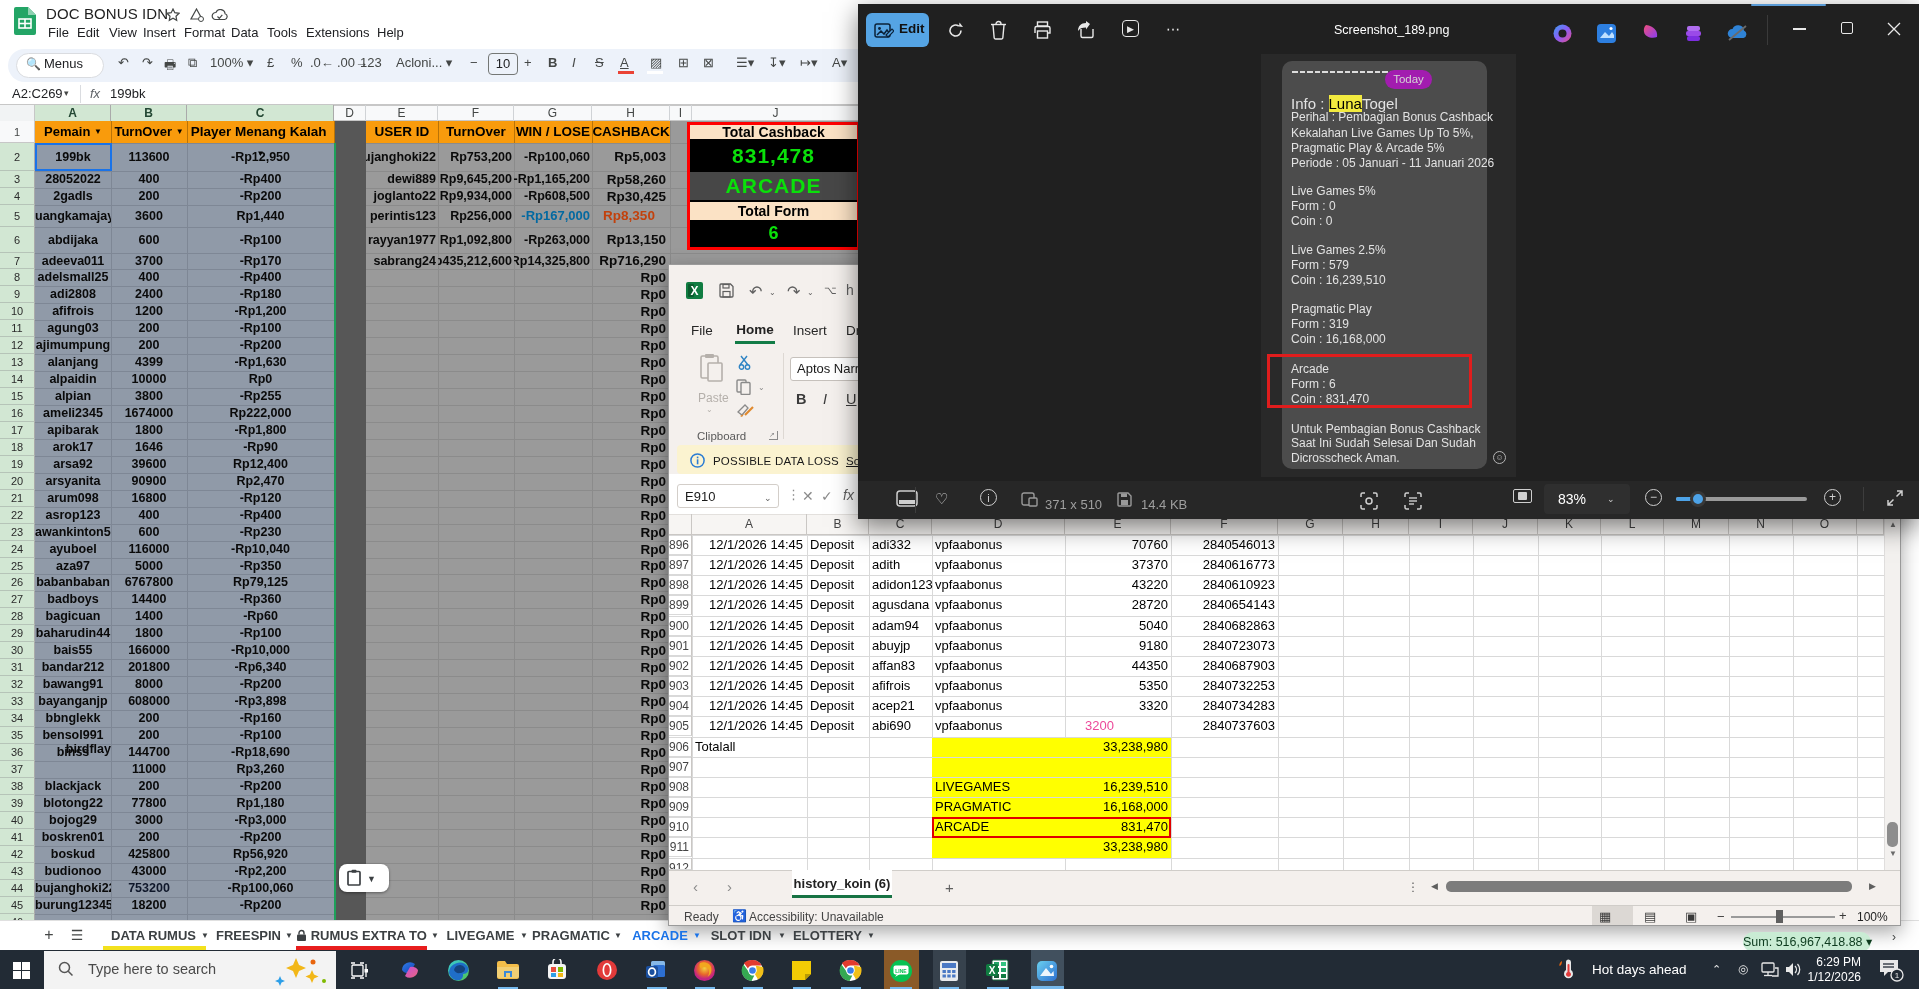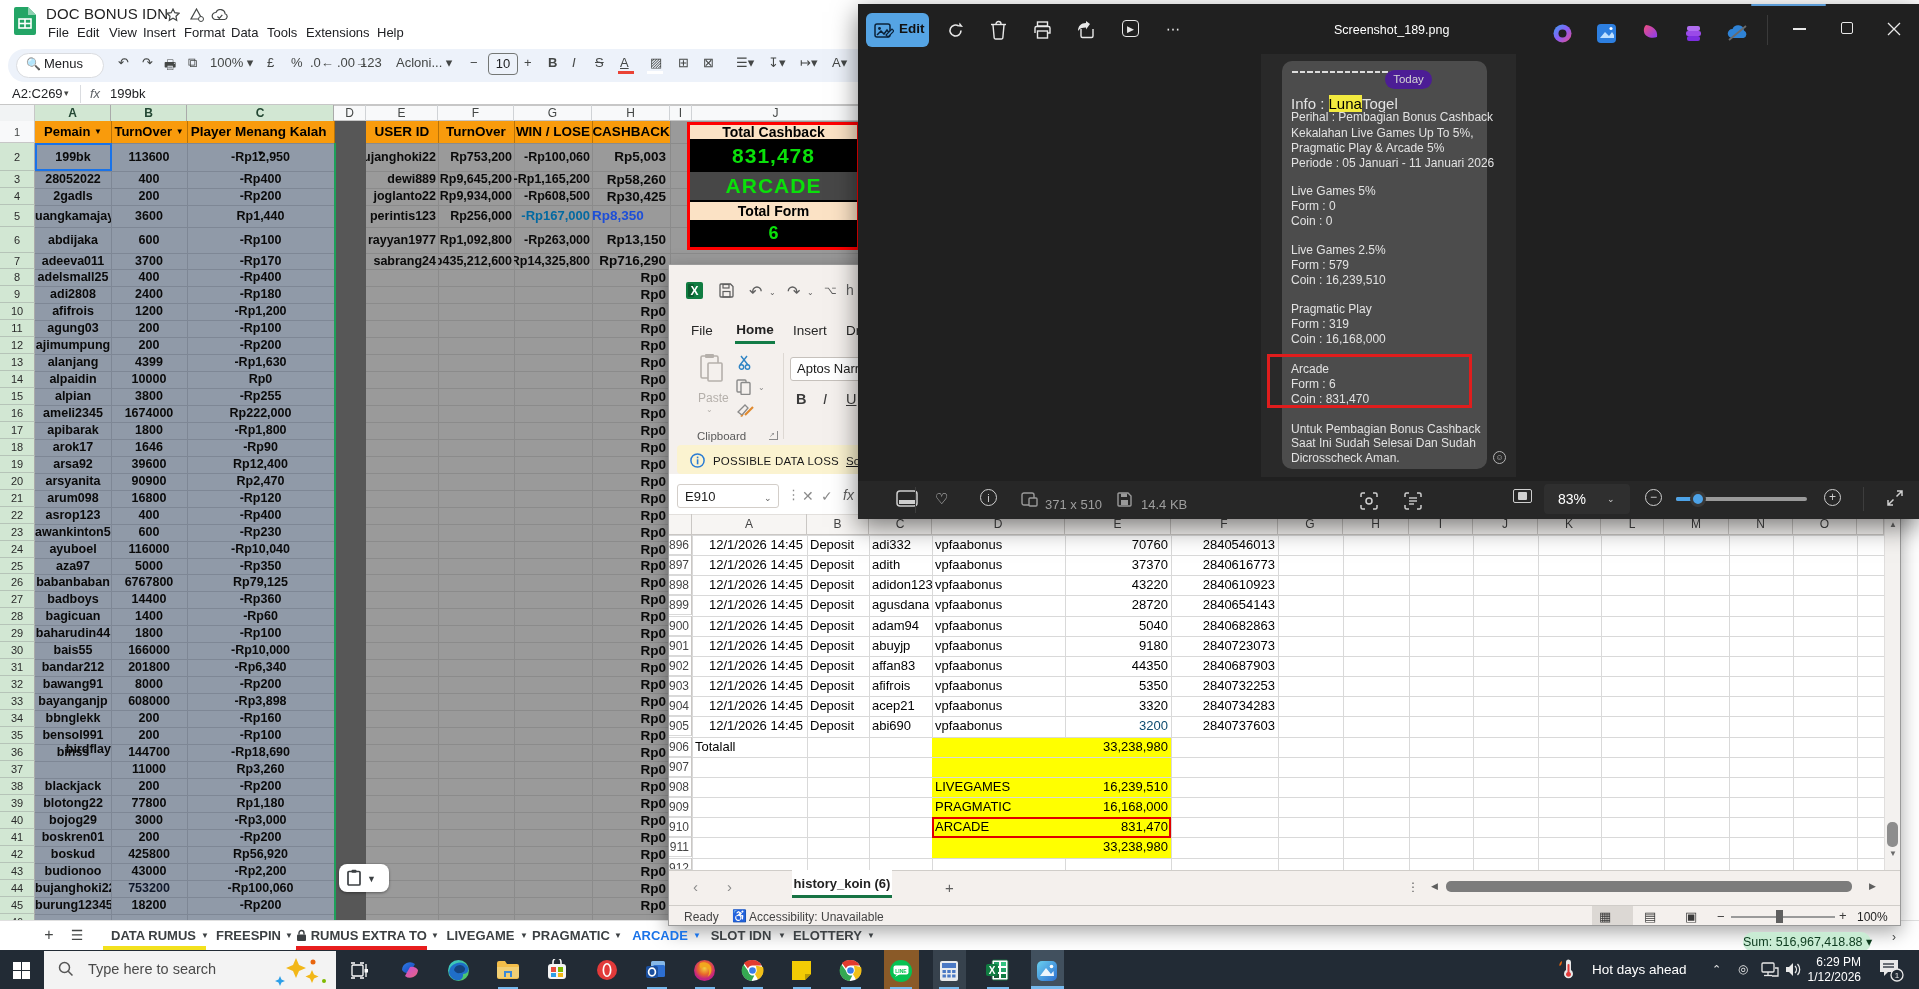--- a/index.html
+++ b/index.html
@@ -436,21 +436,21 @@
 <div class="" style="left:438px;top:50px;width:74px;height:17px;font-size:12.5px;font-weight:bold;color:#0a0a0a;text-align:right;overflow:hidden;direction:rtl;line-height:17px"><span class="t" dir="ltr">Rp9,645,200</span></div>
 <div class="" style="left:514px;top:50px;width:76px;height:17px;font-size:12.5px;font-weight:bold;color:#0a0a0a;text-align:right;overflow:hidden;direction:rtl;line-height:17px"><span class="t" dir="ltr">-Rp1,165,200</span></div>
 <div class="" style="left:592px;top:50px;width:74px;height:17px;font-size:13.5px;font-weight:bold;color:#0a0a0a;text-align:right;overflow:hidden;line-height:17px"><span class="t">Rp58,260</span></div>
 <div class="" style="left:366px;top:67px;width:70px;height:17px;font-size:12.5px;font-weight:bold;color:#0a0a0a;text-align:right;overflow:hidden;direction:rtl;line-height:17px"><span class="t" dir="ltr">joglanto22</span></div>
 <div class="" style="left:438px;top:67px;width:74px;height:17px;font-size:12.5px;font-weight:bold;color:#0a0a0a;text-align:right;overflow:hidden;direction:rtl;line-height:17px"><span class="t" dir="ltr">Rp9,934,000</span></div>
 <div class="" style="left:514px;top:67px;width:76px;height:17px;font-size:12.5px;font-weight:bold;color:#0a0a0a;text-align:right;overflow:hidden;direction:rtl;line-height:17px"><span class="t" dir="ltr">-Rp608,500</span></div>
 <div class="" style="left:592px;top:67px;width:74px;height:17px;font-size:13.5px;font-weight:bold;color:#0a0a0a;text-align:right;overflow:hidden;line-height:17px"><span class="t">Rp30,425</span></div>
 <div class="" style="left:366px;top:84px;width:70px;height:22px;font-size:12.5px;font-weight:bold;color:#0a0a0a;text-align:right;overflow:hidden;direction:rtl;line-height:22px"><span class="t" dir="ltr">perintis123</span></div>
 <div class="" style="left:438px;top:84px;width:74px;height:22px;font-size:12.5px;font-weight:bold;color:#0a0a0a;text-align:right;overflow:hidden;direction:rtl;line-height:22px"><span class="t" dir="ltr">Rp256,000</span></div>
 <div class="" style="left:514px;top:84px;width:76px;height:22px;font-size:13px;font-weight:bold;color:#0369a1;text-align:right;overflow:hidden;direction:rtl;line-height:22px"><span class="t" dir="ltr">-Rp167,000</span></div>
-<div class="" style="left:592px;top:84px;width:74px;height:22px;font-size:13.5px;font-weight:bold;color:#1d4ed8;text-align:left;overflow:hidden;line-height:22px"><span class="t">Rp8,350</span></div>
+<div class="" style="left:592px;top:84px;width:74px;height:22px;font-size:13.5px;font-weight:bold;color:#c2410c;text-align:center;overflow:hidden;line-height:22px"><span class="t">Rp8,350</span></div>
 <div class="" style="left:366px;top:106px;width:70px;height:26px;font-size:12.5px;font-weight:bold;color:#0a0a0a;text-align:right;overflow:hidden;direction:rtl;line-height:26px"><span class="t" dir="ltr">rayyan1977</span></div>
 <div class="" style="left:438px;top:106px;width:74px;height:26px;font-size:12.5px;font-weight:bold;color:#0a0a0a;text-align:right;overflow:hidden;direction:rtl;line-height:26px"><span class="t" dir="ltr">Rp1,092,800</span></div>
 <div class="" style="left:514px;top:106px;width:76px;height:26px;font-size:12.5px;font-weight:bold;color:#0a0a0a;text-align:right;overflow:hidden;direction:rtl;line-height:26px"><span class="t" dir="ltr">-Rp263,000</span></div>
 <div class="" style="left:592px;top:106px;width:74px;height:26px;font-size:13.5px;font-weight:bold;color:#0a0a0a;text-align:right;overflow:hidden;line-height:26px"><span class="t">Rp13,150</span></div>
 <div class="" style="left:366px;top:132px;width:70px;height:16px;font-size:12.5px;font-weight:bold;color:#0a0a0a;text-align:right;overflow:hidden;direction:rtl;line-height:16px"><span class="t" dir="ltr">sabrang24</span></div>
 <div class="" style="left:438px;top:132px;width:74px;height:16px;font-size:12.5px;font-weight:bold;color:#0a0a0a;text-align:right;overflow:hidden;direction:rtl;line-height:16px"><span class="t" dir="ltr">Rp435,212,600</span></div>
 <div class="" style="left:514px;top:132px;width:76px;height:16px;font-size:12.5px;font-weight:bold;color:#0a0a0a;text-align:right;overflow:hidden;direction:rtl;line-height:16px"><span class="t" dir="ltr">Rp14,325,800</span></div>
 <div class="" style="left:592px;top:132px;width:74px;height:16px;font-size:13.5px;font-weight:bold;color:#0a0a0a;text-align:right;overflow:hidden;line-height:16px"><span class="t">Rp716,290</span></div>
 <div class="" style="left:592px;top:148px;width:74px;height:17px;font-size:13.5px;font-weight:bold;color:#0a0a0a;text-align:right;line-height:17px"><span class="t">Rp0</span></div>
 <div class="" style="left:592px;top:165px;width:74px;height:17px;font-size:13.5px;font-weight:bold;color:#0a0a0a;text-align:right;line-height:17px"><span class="t">Rp0</span></div>
@@ -686,21 +686,21 @@
 <div class="" style="left:23px;top:161px;width:114px;height:20px;font-size:13px;color:#000;overflow:hidden;text-align:right;padding-right:3px;line-height:20px"><span class="t">12/1/2026 14:45</span></div>
 <div class="" style="left:141px;top:161px;width:60px;height:20px;font-size:13px;color:#000;overflow:hidden;line-height:20px"><span class="t">Deposit</span></div>
 <div class="" style="left:203px;top:161px;width:62px;height:20px;font-size:13px;color:#000;overflow:hidden;line-height:20px"><span class="t">acep21</span></div>
 <div class="" style="left:266px;top:161px;width:110px;height:20px;font-size:13px;color:#000;overflow:hidden;line-height:20px"><span class="t">vpfaabonus</span></div>
 <div class="" style="left:396px;top:161px;width:103px;height:20px;font-size:13px;color:#000;overflow:hidden;text-align:right;line-height:20px"><span class="t">3320</span></div>
 <div class="" style="left:502px;top:161px;width:104px;height:20px;font-size:13px;color:#000;overflow:hidden;text-align:right;line-height:20px"><span class="t">2840734283</span></div>
 <div class="" style="left:23px;top:181px;width:114px;height:20px;font-size:13px;color:#000;overflow:hidden;text-align:right;padding-right:3px;line-height:20px"><span class="t">12/1/2026 14:45</span></div>
 <div class="" style="left:141px;top:181px;width:60px;height:20px;font-size:13px;color:#000;overflow:hidden;line-height:20px"><span class="t">Deposit</span></div>
 <div class="" style="left:203px;top:181px;width:62px;height:20px;font-size:13px;color:#000;overflow:hidden;line-height:20px"><span class="t">abi690</span></div>
 <div class="" style="left:266px;top:181px;width:110px;height:20px;font-size:13px;color:#000;overflow:hidden;line-height:20px"><span class="t">vpfaabonus</span></div>
-<div class="" style="left:396px;top:181px;width:103px;height:20px;font-size:13px;color:#0c4a6e;overflow:hidden;text-align:right;line-height:20px"><span class="t">3200</span></div>
+<div class="" style="left:416px;top:181px;width:103px;height:20px;font-size:13px;color:#ec4899;overflow:hidden;line-height:20px"><span class="t">3200</span></div>
 <div class="" style="left:502px;top:181px;width:104px;height:20px;font-size:13px;color:#000;overflow:hidden;text-align:right;line-height:20px"><span class="t">2840737603</span></div>
 <div class="" style="left:26px;top:202px;width:80px;height:20px;font-size:13px;color:#000;overflow:hidden;line-height:20px">Totalall</div>
 <div class="" style="left:396px;top:202px;width:103px;height:20px;font-size:13px;color:#000;overflow:hidden;text-align:right;line-height:20px">33,238,980</div>
 <div class="" style="left:266px;top:242px;width:100px;height:20px;font-size:13px;color:#000;overflow:hidden;line-height:20px">LIVEGAMES</div>
 <div class="" style="left:396px;top:242px;width:103px;height:20px;font-size:13px;color:#000;overflow:hidden;text-align:right;line-height:20px">16,239,510</div>
 <div class="" style="left:266px;top:262px;width:100px;height:20px;font-size:13px;color:#000;overflow:hidden;line-height:20px">PRAGMATIC</div>
 <div class="" style="left:396px;top:262px;width:103px;height:20px;font-size:13px;color:#000;overflow:hidden;text-align:right;line-height:20px">16,168,000</div>
 <div class="" style="left:266px;top:282px;width:100px;height:20px;font-size:13px;color:#000;overflow:hidden;line-height:20px">ARCADE</div>
 <div class="" style="left:396px;top:282px;width:103px;height:20px;font-size:13px;color:#000;overflow:hidden;text-align:right;line-height:20px">831,470</div>
 <div class="" style="left:396px;top:302px;width:103px;height:20px;font-size:13px;color:#000;overflow:hidden;text-align:right;line-height:20px">33,238,980</div>
@@ -835,21 +835,21 @@
     </svg>
 <div class="" style="left:909px;top:11px;width:1px;height:30px;background:#3a3a3a"></div>
 <div class="" style="left:935px;top:24px;width:13px;height:2px;background:#e8e8e8"></div>
 <div class="" style="left:983px;top:18px;width:12px;height:12px;border:1.5px solid #e8e8e8;border-radius:2px"></div>
 <svg style="position:absolute;left:1029px;top:18px" width="14" height="14" viewBox="0 0 14 14">
 <path d="M1 1 L13 13 M13 1 L1 13" stroke="#e8e8e8" stroke-width="1.3"></path>
     </svg>
 <div class="" style="left:403px;top:50px;width:255px;height:423px;background:#292929"></div>
 <div class="" style="left:424px;top:57px;width:205px;height:408px;background:#4c4c4c;border-radius:10px"></div>
 <div class="" style="left:434px;top:62px;width:110px;height:8px;line-height:4px"><span style="display:inline-block;width:5.5px;height:2.5px;background:#ddd;margin-right:2px"></span><span style="display:inline-block;width:5.5px;height:2.5px;background:#ddd;margin-right:2px"></span><span style="display:inline-block;width:5.5px;height:2.5px;background:#ddd;margin-right:2px"></span><span style="display:inline-block;width:5.5px;height:2.5px;background:#ddd;margin-right:2px"></span><span style="display:inline-block;width:5.5px;height:2.5px;background:#ddd;margin-right:2px"></span><span style="display:inline-block;width:5.5px;height:2.5px;background:#ddd;margin-right:2px"></span><span style="display:inline-block;width:5.5px;height:2.5px;background:#ddd;margin-right:2px"></span><span style="display:inline-block;width:5.5px;height:2.5px;background:#ddd;margin-right:2px"></span><span style="display:inline-block;width:5.5px;height:2.5px;background:#ddd;margin-right:2px"></span><span style="display:inline-block;width:5.5px;height:2.5px;background:#ddd;margin-right:2px"></span><span style="display:inline-block;width:5.5px;height:2.5px;background:#ddd;margin-right:2px"></span><span style="display:inline-block;width:5.5px;height:2.5px;background:#ddd;margin-right:2px"></span><span style="display:inline-block;width:5.5px;height:2.5px;background:#ddd;margin-right:2px"></span><span style="display:inline-block;width:5.5px;height:2.5px;background:#ddd;margin-right:2px"></span></div>
-<div class="" style="left:527px;top:66px;width:47px;height:19px;background:#4c1d95;border-radius:10px;font-size:11.5px;color:#d5d5d5;text-align:center;line-height:19px">Today</div>
+<div class="" style="left:527px;top:66px;width:47px;height:19px;background:#a21caf;border-radius:10px;font-size:11.5px;color:#d5d5d5;text-align:center;line-height:19px">Today</div>
 <div class="" style="left:433px;top:91px;width:190px;height:15px;font-size:15px;color:#e2e2e2"><span class="t">Info : <span style="background:#f2ea3f;color:#000">Luna</span>Togel</span></div>
 <div class="" style="left:433px;top:106px;width:190px;height:15px;font-size:12px;color:#e2e2e2"><span class="t">Perihal : Pembagian Bonus Cashback</span></div>
 <div class="" style="left:433px;top:122px;width:190px;height:15px;font-size:12px;color:#e2e2e2"><span class="t">Kekalahan Live Games Up To 5%,</span></div>
 <div class="" style="left:433px;top:137px;width:190px;height:15px;font-size:12px;color:#e2e2e2"><span class="t">Pragmatic Play &amp; Arcade 5%</span></div>
 <div class="" style="left:433px;top:152px;width:190px;height:15px;font-size:12px;color:#e2e2e2"><span class="t">Periode : 05 Januari - 11 Januari 2026</span></div>
 <div class="" style="left:433px;top:180px;width:190px;height:15px;font-size:12px;color:#e2e2e2"><span class="t">Live Games 5%</span></div>
 <div class="" style="left:433px;top:195px;width:190px;height:15px;font-size:12px;color:#e2e2e2"><span class="t">Form : 0</span></div>
 <div class="" style="left:433px;top:210px;width:190px;height:15px;font-size:12px;color:#e2e2e2"><span class="t">Coin : 0</span></div>
 <div class="" style="left:433px;top:239px;width:190px;height:15px;font-size:12px;color:#e2e2e2"><span class="t">Live Games 2.5%</span></div>
 <div class="" style="left:433px;top:254px;width:190px;height:15px;font-size:12px;color:#e2e2e2"><span class="t">Form : 579</span></div>

